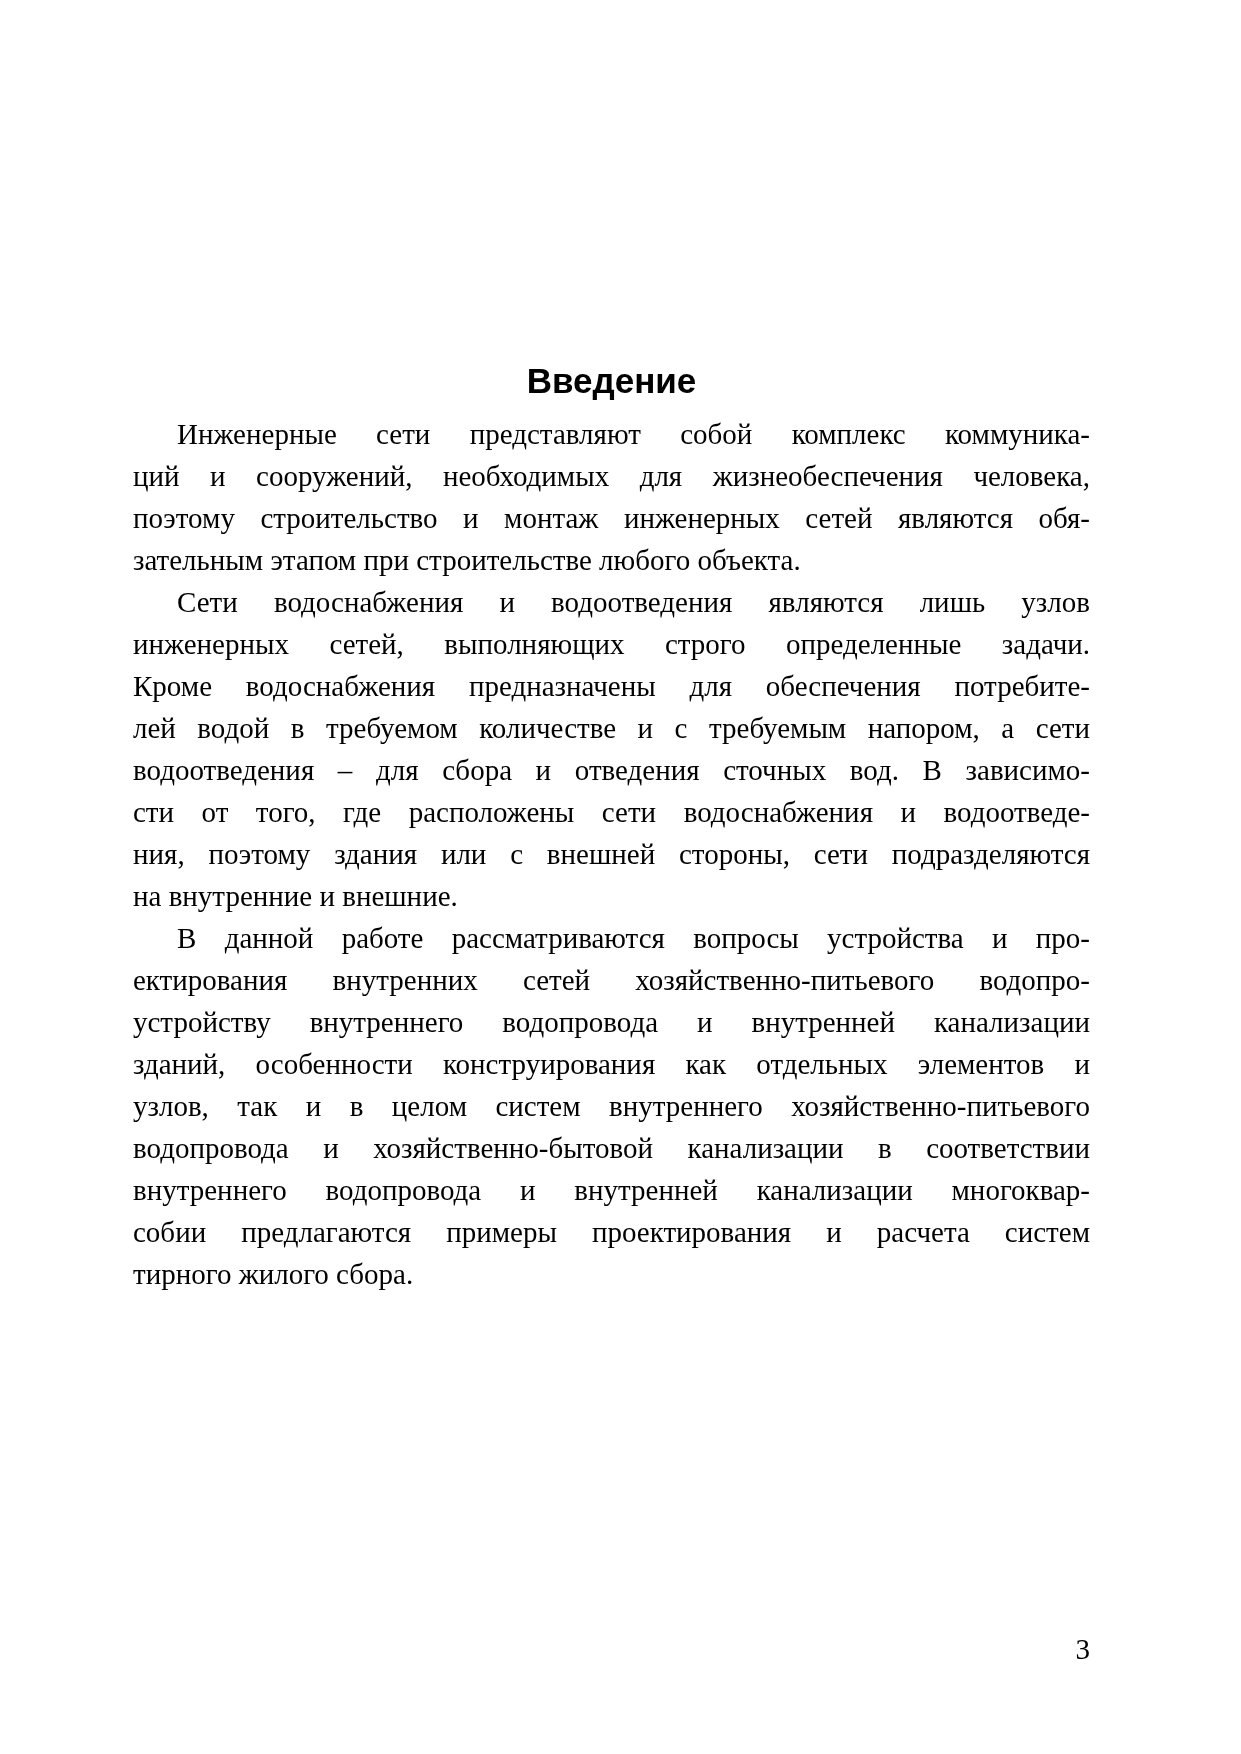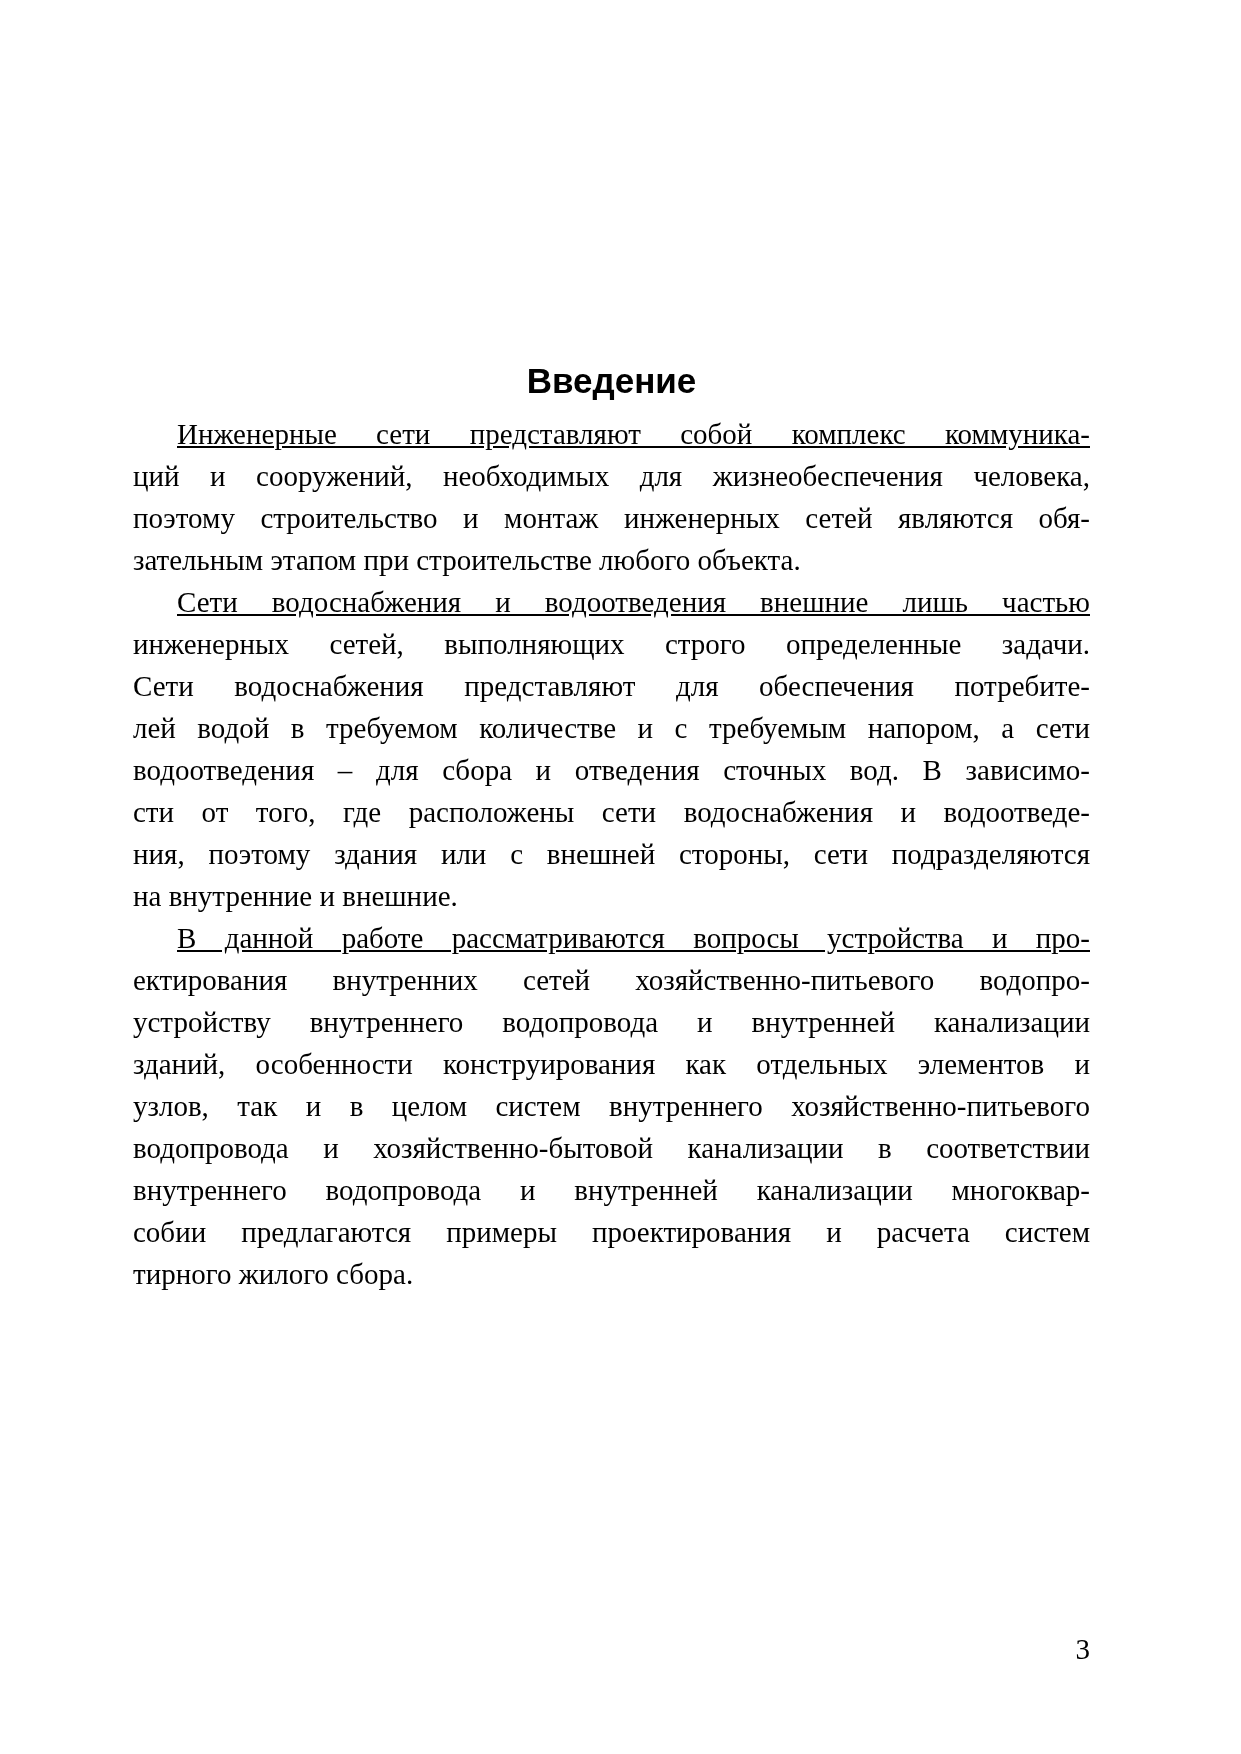--- a/index.html
+++ b/index.html
@@ -37,21 +37,21 @@
     font-size: 29px;
     line-height: 42px;
     color: #000000;
   }
   .paragraph { margin: 0; }
   .line {
     display: block;
     text-align: justify;
     text-align-last: justify;
   }
-  .line.first { text-indent: 44px; text-decoration: underline; }
+  .line.first { text-indent: 44px; }
   .line.last { text-align-last: left; }
   .page-number {
     position: absolute;
     top: 1628px;
     left: 133px;
     width: 957px;
     text-align: right;
     font-size: 29px;
     line-height: 42px;
     color: #000000;
@@ -64,23 +64,23 @@
   <h1 class="title">Введение</h1>
 
   <div class="body-text">
       <p class="paragraph">
         <span class="line first">Инженерные сети представляют собой комплекс коммуника-</span>
         <span class="line">ций и сооружений, необходимых для жизнеобеспечения человека,</span>
         <span class="line">поэтому строительство и монтаж инженерных сетей являются обя-</span>
         <span class="line last">зательным этапом при строительстве любого объекта.</span>
       </p>
       <p class="paragraph">
-        <span class="line first">Сети водоснабжения и водоотведения внешние лишь частью</span>
+        <span class="line first">Сети водоснабжения и водоотведения являются лишь узлов</span>
         <span class="line">инженерных сетей, выполняющих строго определенные задачи.</span>
-        <span class="line">Сети водоснабжения представляют для обеспечения потребите-</span>
+        <span class="line">Кроме водоснабжения предназначены для обеспечения потребите-</span>
         <span class="line">лей водой в требуемом количестве и с требуемым напором, а сети</span>
         <span class="line">водоотведения – для сбора и отведения сточных вод. В зависимо-</span>
         <span class="line">сти от того, где расположены сети водоснабжения и водоотведе-</span>
         <span class="line">ния, поэтому здания или с внешней стороны, сети подразделяются</span>
         <span class="line last">на внутренние и внешние.</span>
       </p>
       <p class="paragraph">
         <span class="line first">В данной работе рассматриваются вопросы устройства и про-</span>
         <span class="line">ектирования внутренних сетей хозяйственно-питьевого водопро-</span>
         <span class="line">устройству внутреннего водопровода и внутренней канализации</span>

